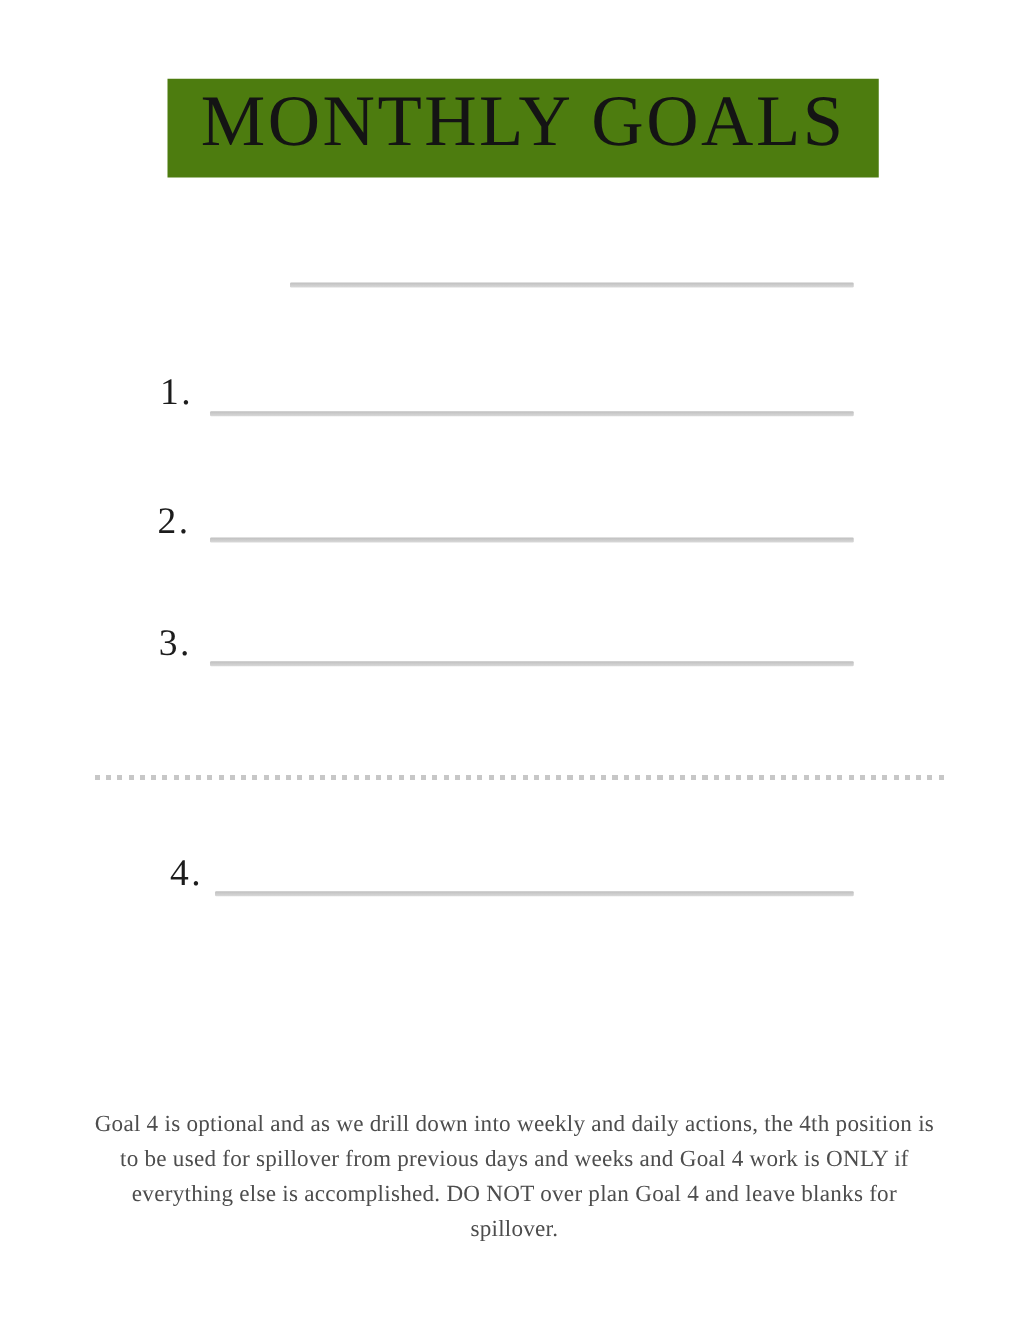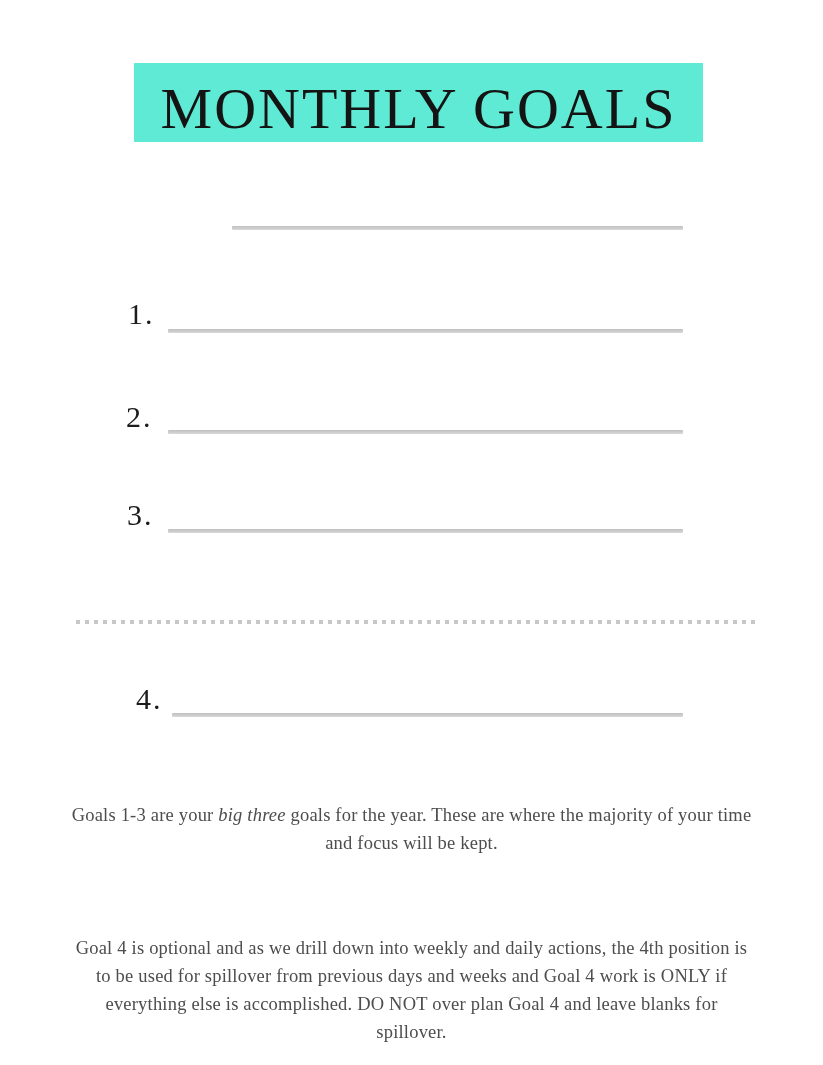--- a/index.html
+++ b/index.html
@@ -10,22 +10,22 @@
     background: #ffffff;
     font-family: "Liberation Serif", serif;
     overflow: hidden;
   }
 
   
   .banner {
     position: absolute;
     left: 134px; top: 63px;
     width: 569px; height: 79px;
-    background: #5eead4;
-    display: flex; align-items: flex-end; justify-content: center;
+    background: #4d7c0f;
+    display: flex; align-items: flex-start; justify-content: center;
   }
   .banner .title {
     margin: 0;
     font-size: 58px;
     font-weight: 400;
     letter-spacing: 2px;
     color: #141414;
     white-space: nowrap;
   }
 
@@ -78,21 +78,21 @@
     left: 0; right: 0;
     margin: 0 auto;
     width: 680px;
     text-align: center;
     font-size: 18.5px;
     line-height: 28px;
     color: #4d4d4d;
     letter-spacing: 0.2px;
   }
   .note-1 { top: 801px; }
-  .note-2 { top: 886px; margin-top: 48px; }
+  .note-2 { top: 886px; }
   .note em { font-style: italic; }
 </style>
 </head>
 <body>
 
 <div class="page">
 
   <div class="banner">
     <h1 class="title">MONTHLY GOALS</h1>
   </div>
@@ -106,17 +106,16 @@
   <div class="rule line-2"></div>
 
   <div class="goal-number num-3">3.</div>
   <div class="rule line-3"></div>
 
   <div class="dotted-divider"></div>
 
   <div class="goal-number num-4">4.</div>
   <div class="rule line-4"></div>
 
-  <p class="note note-1"><span>Goals 1-3 are your </span><em>big three</em><span> goals for the year. These are where the majority of your time and focus will be kept.</span></p>
 
   <p class="note note-2">Goal 4 is optional and as we drill down into weekly and daily actions, the 4th position is to be used for spillover from previous days and weeks and Goal 4 work is ONLY if everything else is accomplished. DO NOT over plan Goal 4 and leave blanks for spillover.</p>
 
 </div>
 
 </body></html>

